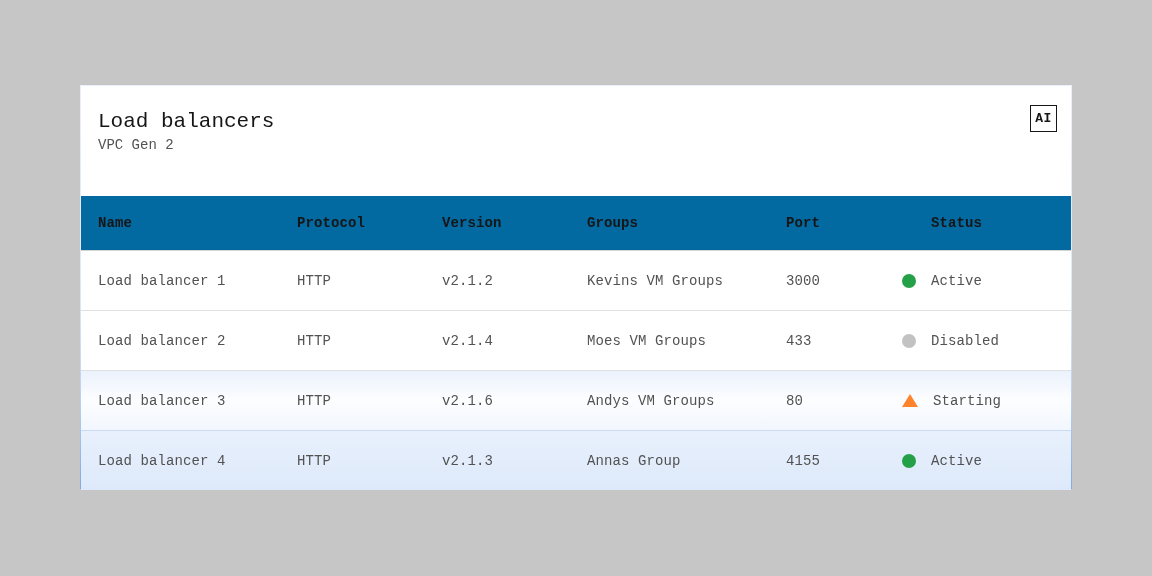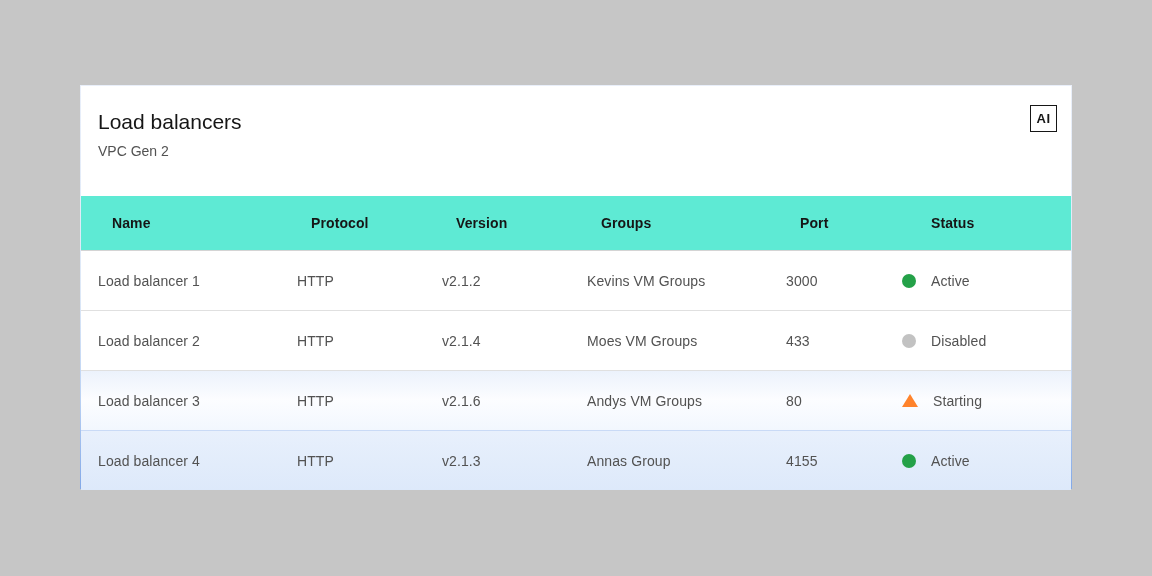--- a/index.html
+++ b/index.html
@@ -21,37 +21,38 @@
     box-sizing: border-box;
     padding: 1px 1px 2px 1px;
     background: linear-gradient(180deg, #e9effa 0%, #dde8f7 52%, #bad1f3 78%, #82a8e7 100%);
   }
   .card {
     width: 100%;
     height: 100%;
     background: #ffffff;
     box-sizing: border-box;
     position: relative;
+    font-family: Liberation Mono, monospace;
   }
   .card-header {
     position: relative;
     height: 110px;
     box-sizing: border-box;
     padding: 23px 18px 0 17px;
     background: #ffffff;
   }
   .card-title {
     font-size: 21px;
     font-weight: 400;
     color: #161616;
     line-height: 26px;
     letter-spacing: 0;
   }
   .card-subtitle {
-    margin-top: 7px;
+    margin-top: 1px;
     font-size: 14px;
     color: #525252;
     line-height: 18px;
   }
   .ai-label {
     position: absolute;
     top: 19px;
     right: 14px;
     width: 27px;
     height: 27px;
@@ -73,26 +74,26 @@
     table-layout: fixed;
     font-size: 14px;
   }
   col.c-name    { width: 199px; }
   col.c-proto   { width: 145px; }
   col.c-version { width: 145px; }
   col.c-groups  { width: 199px; }
   col.c-port    { width: 116px; }
   col.c-status  { width: 186px; }
   thead th {
-    background: #5eead4;
+    background: #0369a1;
     height: 54px;
     text-align: left;
     font-weight: 700;
     color: #161616;
-    padding: 0 0 0 31px;
+    padding: 0 0 0 17px;
     letter-spacing: 0.1px;
   }
   thead th.h-status { padding-left: 46px; }
   tbody td {
     height: 59px;
     padding: 0 0 0 17px;
     color: #525252;
     border-top: 1px solid #e0e0e0;
     letter-spacing: 0.1px;
     margin-left: 25px;

